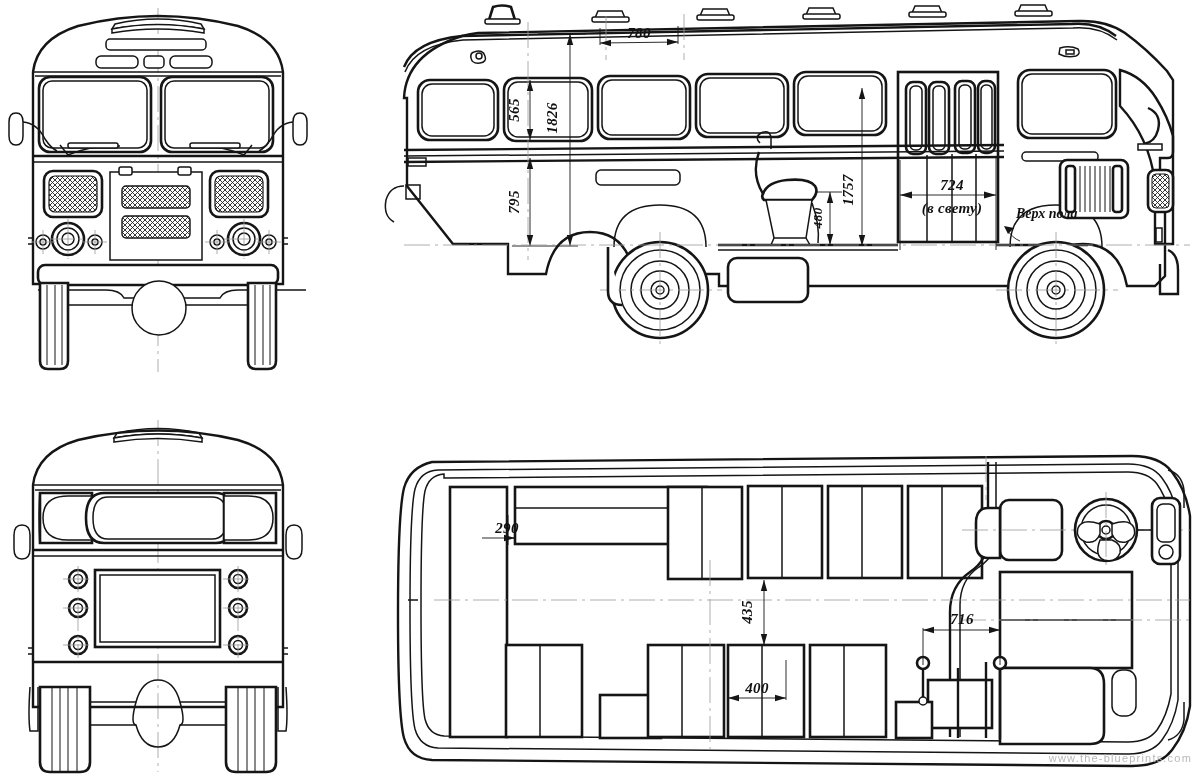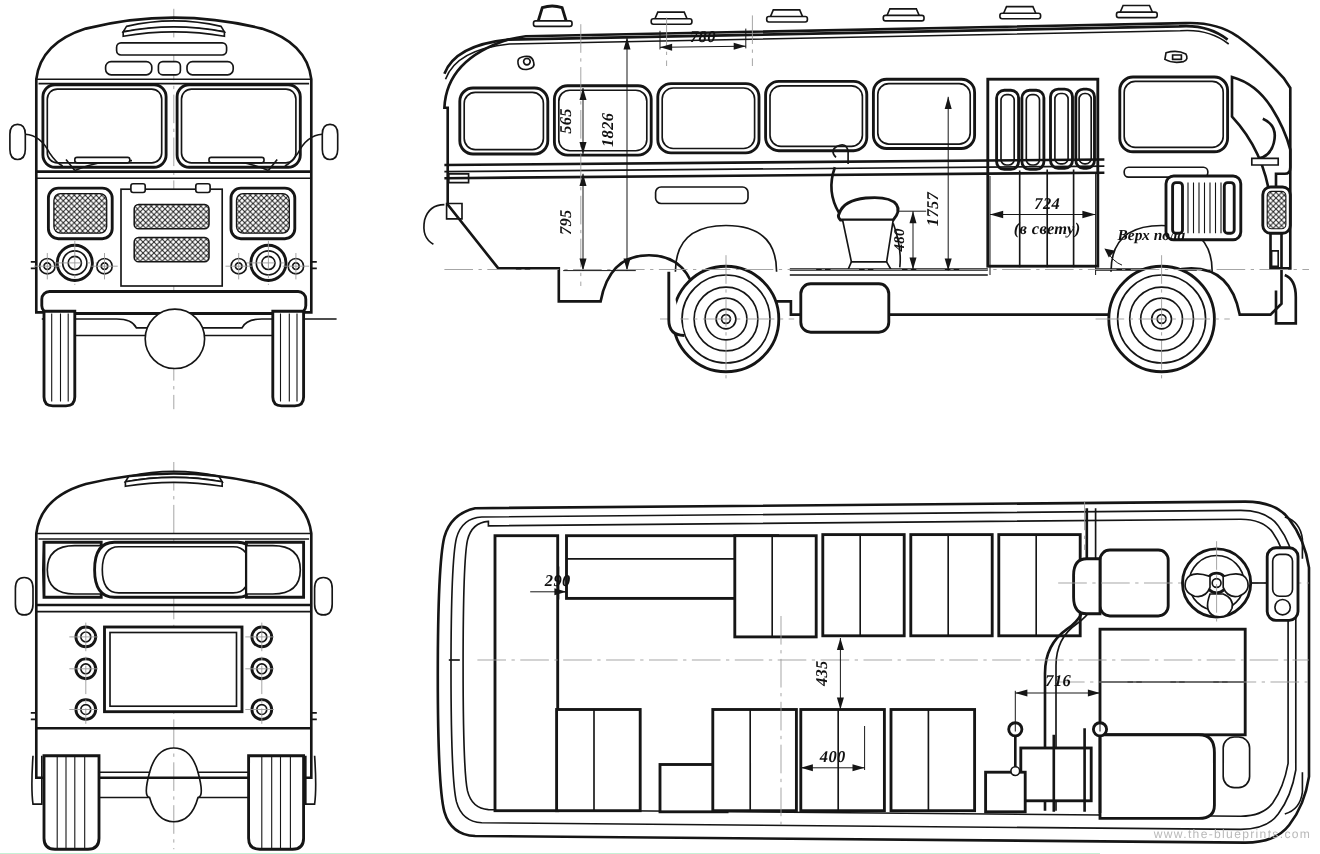--- a/index.html
+++ b/index.html
@@ -2,21 +2,21 @@
 <html><head>
 <meta charset="utf-8">
 <title>PAZ Bus Blueprint</title>
 <style>
   html,body{margin:0;padding:0;background:#ffffff;}
   body{
     width:1200px;height:776px;overflow:hidden;
     font-family:"Liberation Serif", serif;
     color:#151515;
   }
-  #sheet{position:relative;width:1000px;height:776px;background:#22c55e;}
+  #sheet{position:relative;width:1000px;height:776px;background:#f97316;}
   svg{display:block;}
   .dimtxt{
     font-family:"Liberation Serif", serif;
     font-style:italic;
     font-weight:700;
     font-size:15px;
     fill:#111;
     letter-spacing:0.3px;
   }
   .dimtxt.sm{font-size:13.5px;}

